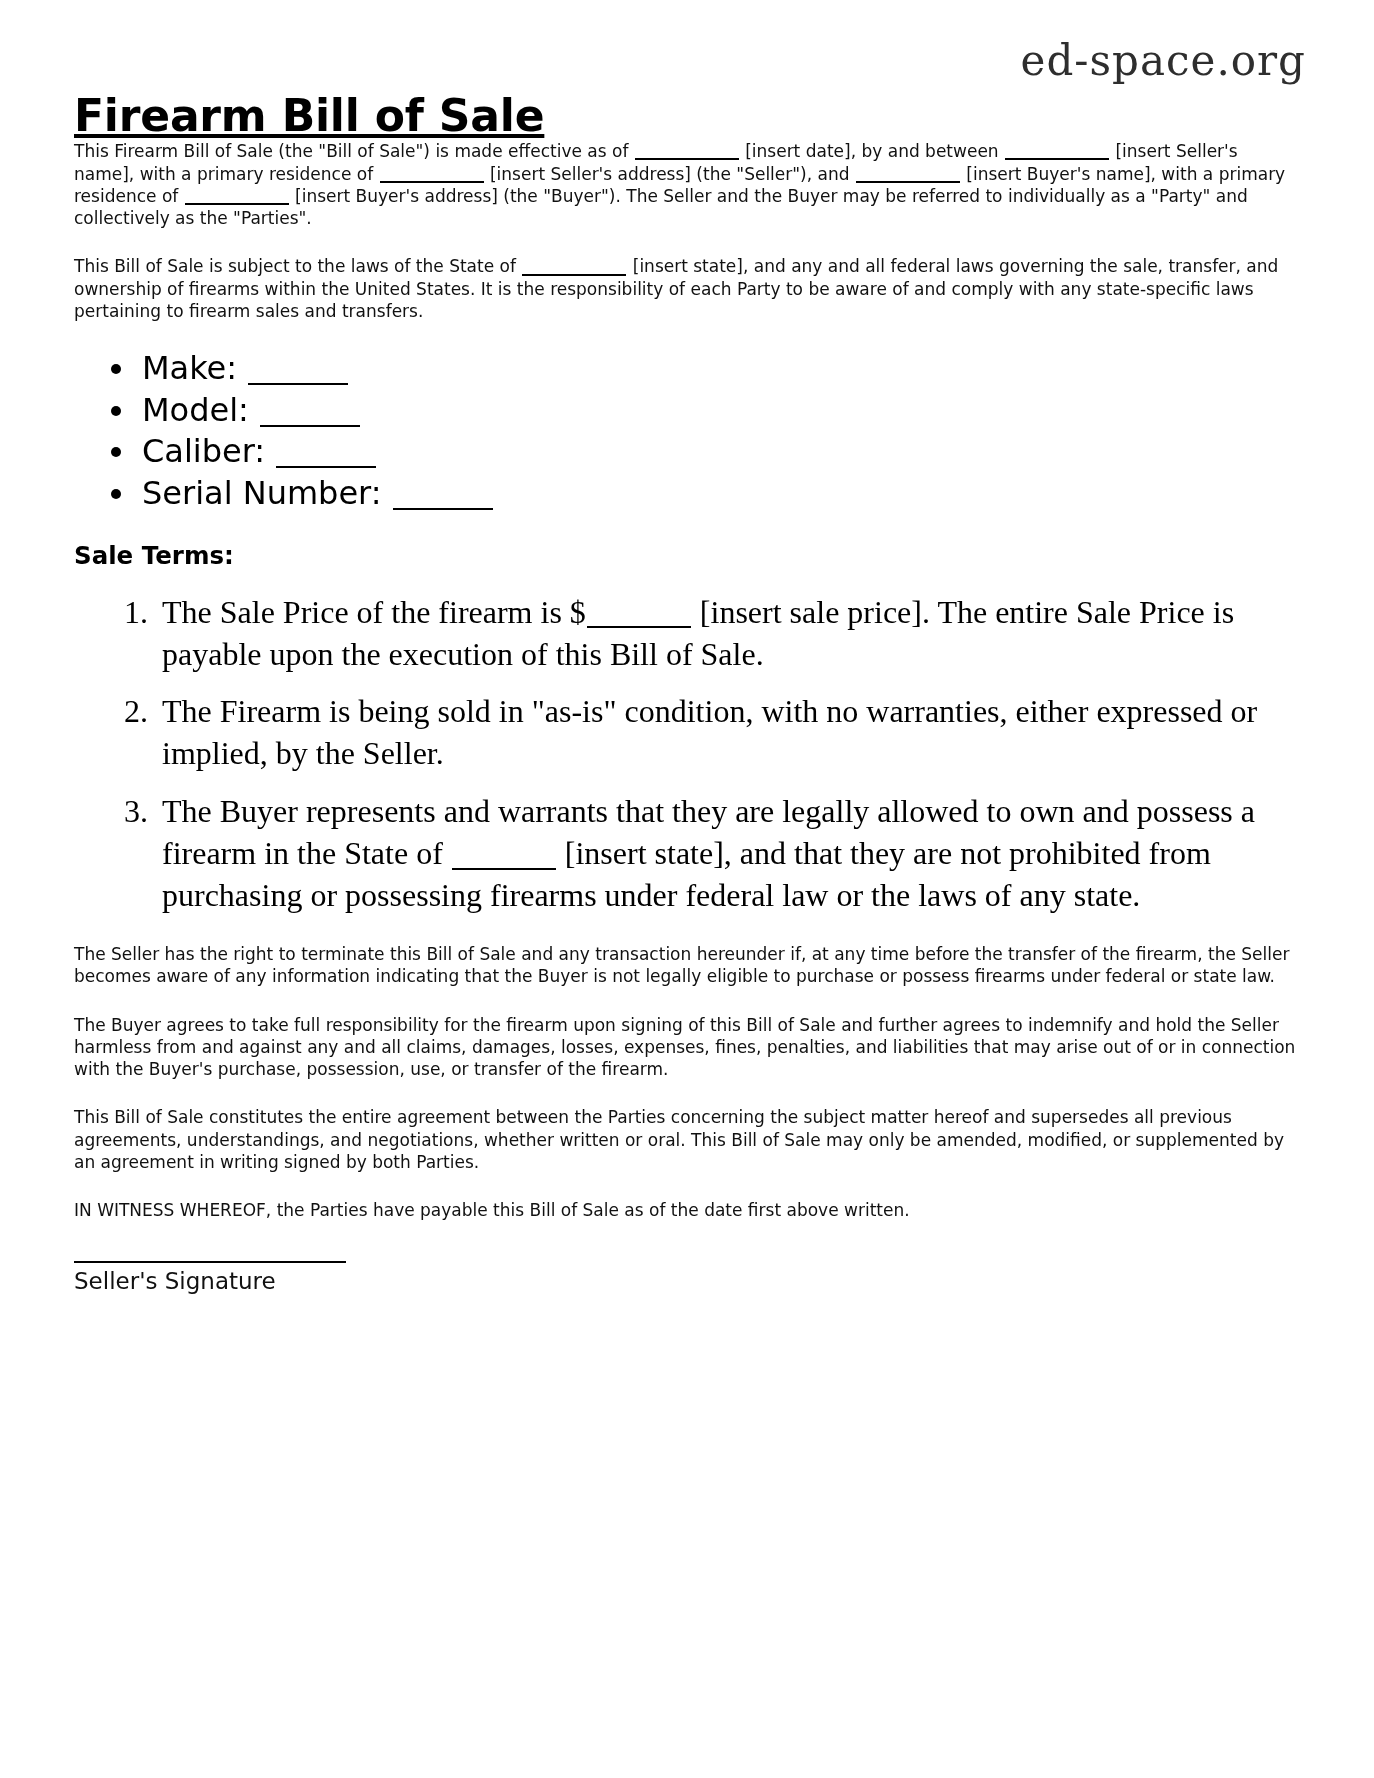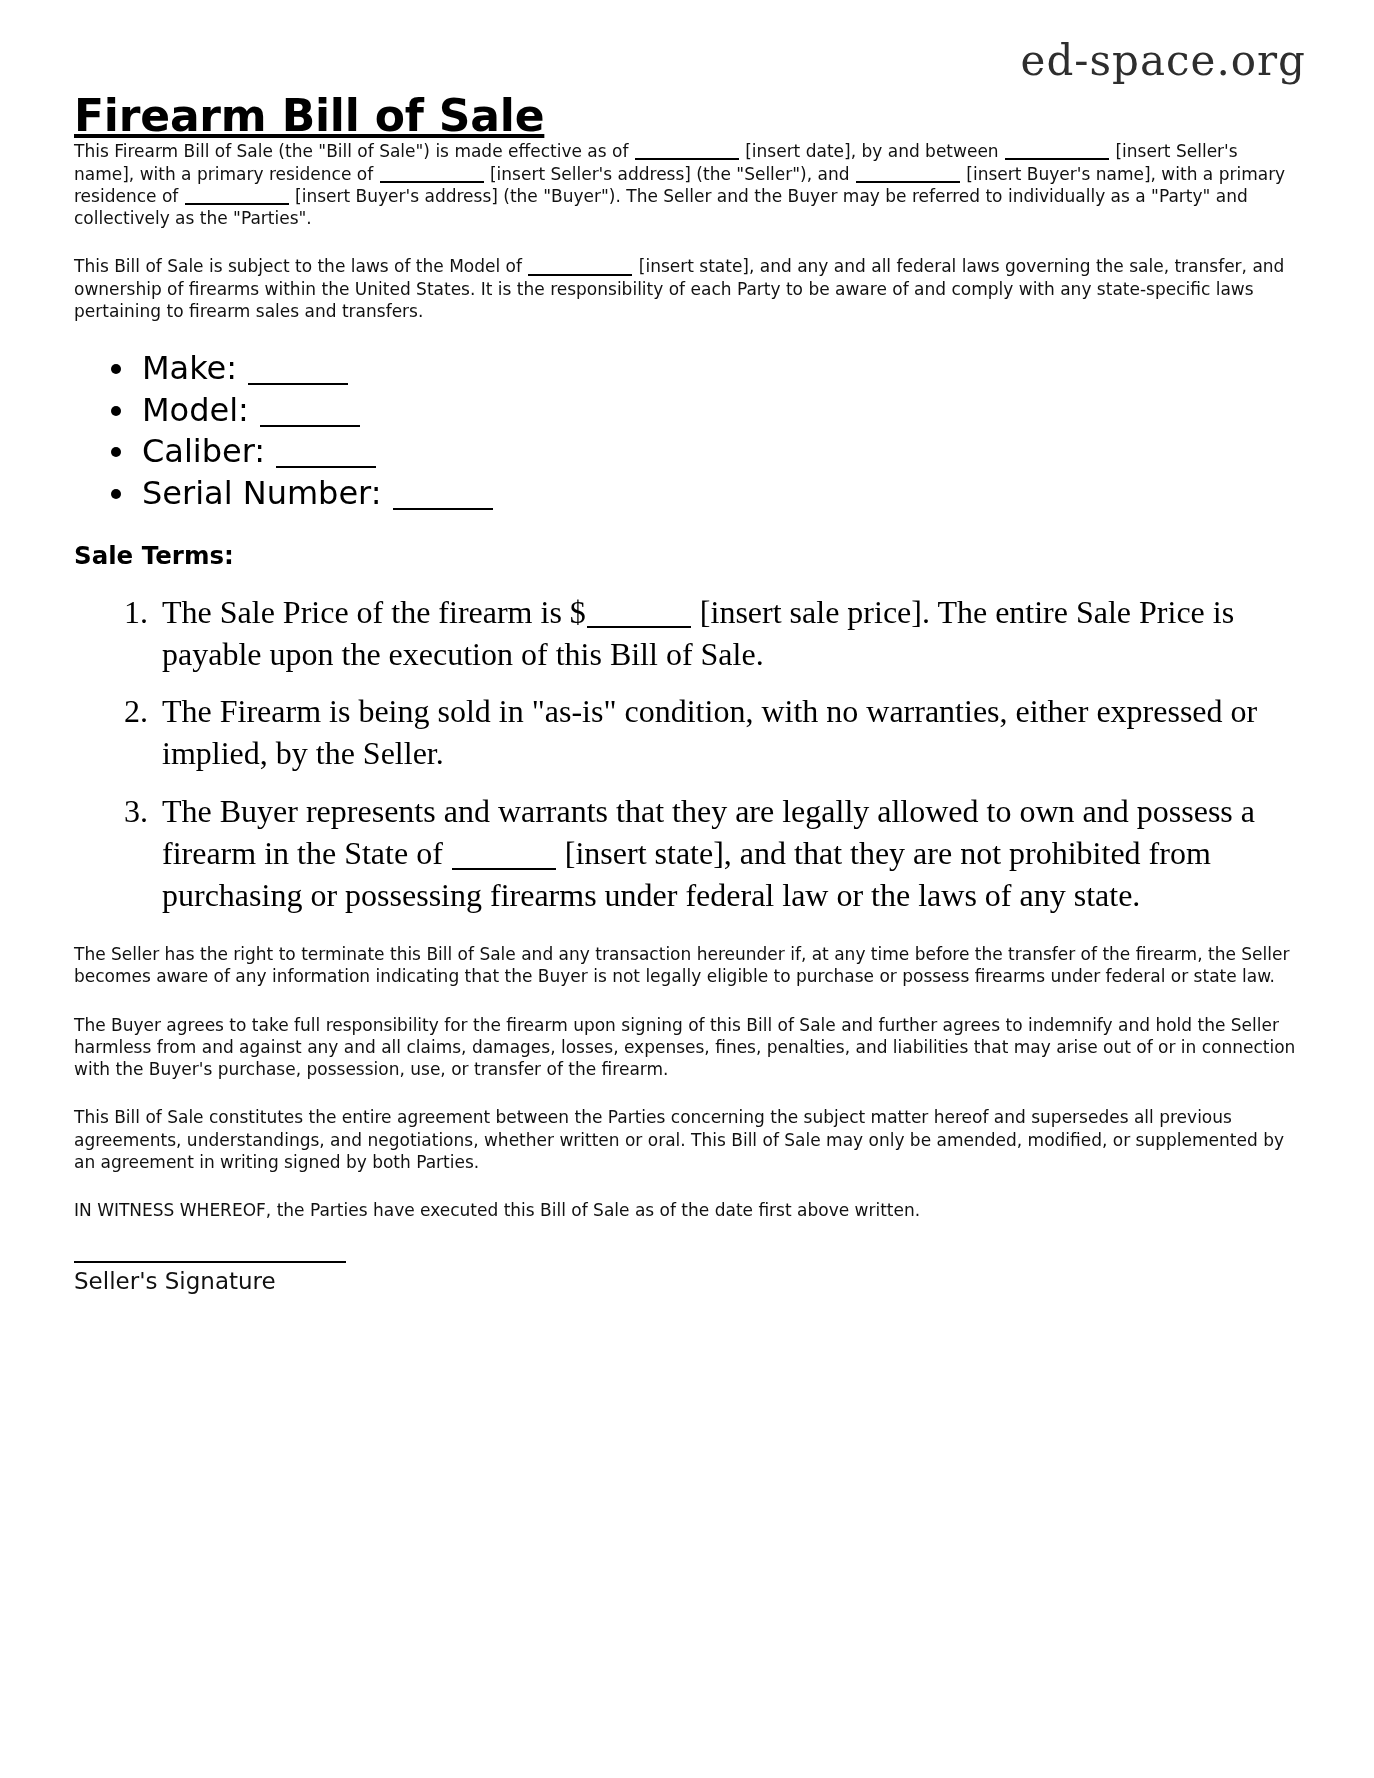--- a/index.html
+++ b/index.html
@@ -123,21 +123,21 @@
 
   <div class="content">
 
     <h1 class="doc-title">Firearm Bill of Sale</h1>
 
     <p class="para first-para">
       <span>This Firearm Bill of Sale (the "Bill of Sale") is made effective as of </span><span class="blank"></span><span> [insert date], by and between </span><span class="blank"></span><span> [insert Seller's name], with a primary residence of </span><span class="blank"></span><span> [insert Seller's address] (the "Seller"), and </span><span class="blank"></span><span> [insert Buyer's name], with a primary residence of </span><span class="blank"></span><span> [insert Buyer's address] (the "Buyer"). The Seller and the Buyer may be referred to individually as a "Party" and collectively as the "Parties".</span>
     </p>
 
     <p class="para">
-      <span>This Bill of Sale is subject to the laws of the Model of </span><span class="blank"></span><span> [insert state], and any and all federal laws governing the sale, transfer, and ownership of firearms within the United States. It is the responsibility of each Party to be aware of and comply with any state-specific laws pertaining to firearm sales and transfers.</span>
+      <span>This Bill of Sale is subject to the laws of the State of </span><span class="blank"></span><span> [insert state], and any and all federal laws governing the sale, transfer, and ownership of firearms within the United States. It is the responsibility of each Party to be aware of and comply with any state-specific laws pertaining to firearm sales and transfers.</span>
     </p>
 
 
     <ul class="firearm-list">
       <li>
         <span>Make:</span>
         <span class="blank sm"></span>
       </li>
       <li>
         <span>Model:</span>
@@ -166,21 +166,21 @@
         <span>The Buyer represents and warrants that they are legally allowed to own and possess a firearm in the State of </span><span class="blank"></span><span> [insert state], and that they are not prohibited from purchasing or possessing firearms under federal law or the laws of any state.</span>
       </li>
     </ol>
 
     <p class="para">The Seller has the right to terminate this Bill of Sale and any transaction hereunder if, at any time before the transfer of the firearm, the Seller becomes aware of any information indicating that the Buyer is not legally eligible to purchase or possess firearms under federal or state law.</p>
 
     <p class="para">The Buyer agrees to take full responsibility for the firearm upon signing of this Bill of Sale and further agrees to indemnify and hold the Seller harmless from and against any and all claims, damages, losses, expenses, fines, penalties, and liabilities that may arise out of or in connection with the Buyer's purchase, possession, use, or transfer of the firearm.</p>
 
     <p class="para">This Bill of Sale constitutes the entire agreement between the Parties concerning the subject matter hereof and supersedes all previous agreements, understandings, and negotiations, whether written or oral. This Bill of Sale may only be amended, modified, or supplemented by an agreement in writing signed by both Parties.</p>
 
-    <p class="para">IN WITNESS WHEREOF, the Parties have executed this Bill of Sale as of the date first above written.</p>
+    <p class="para">IN WITNESS WHEREOF, the Parties have payable this Bill of Sale as of the date first above written.</p>
 
     <div class="sig-block">
       <div class="sig-line"></div>
       <div class="sig-label">Seller's Signature</div>
     </div>
 
   </div>
 </div>
 
 </body></html>

